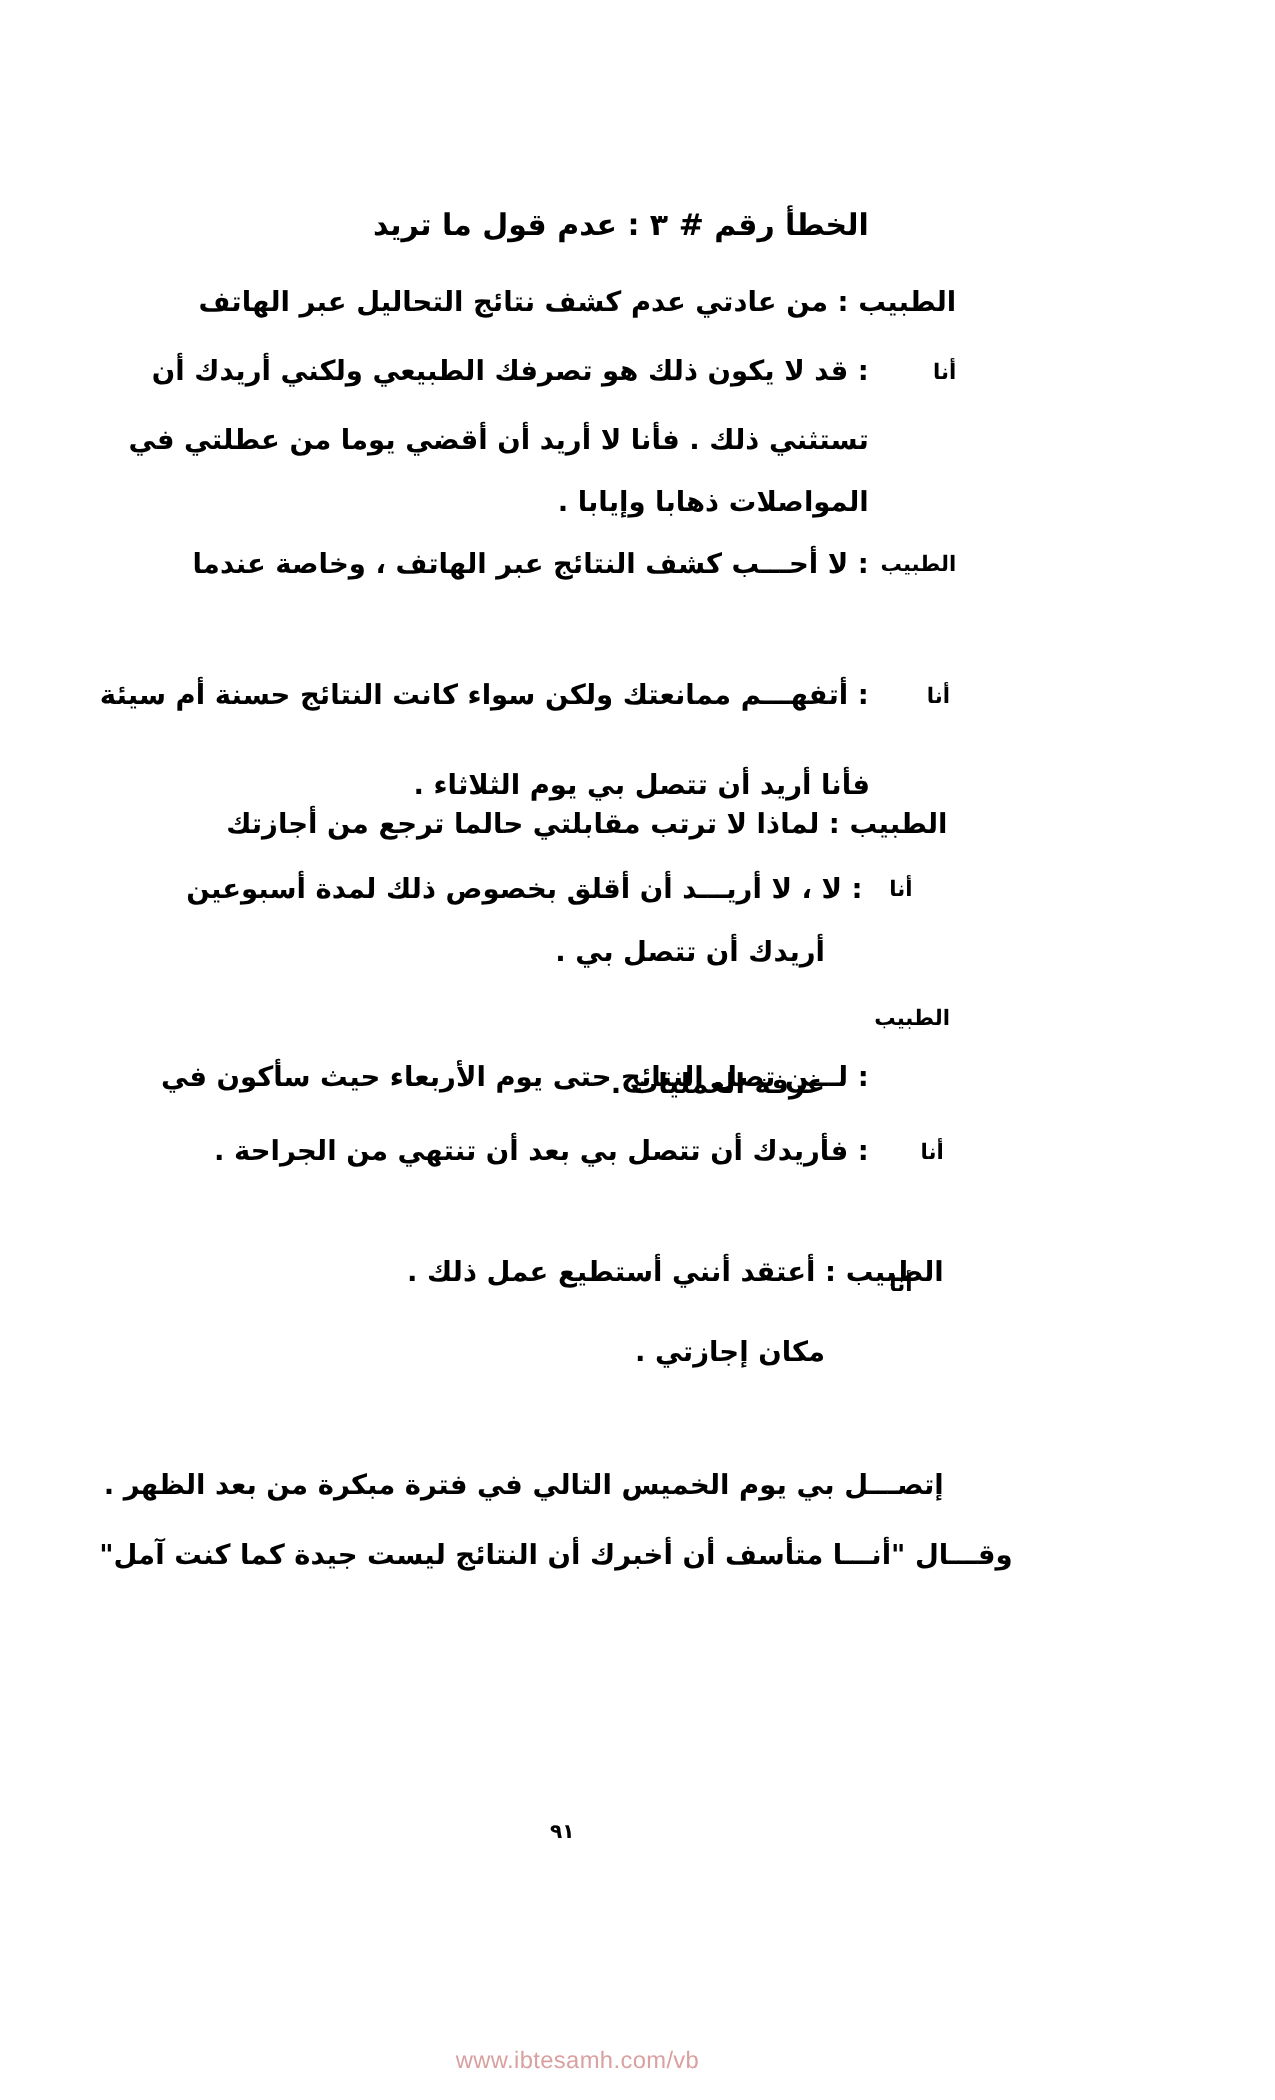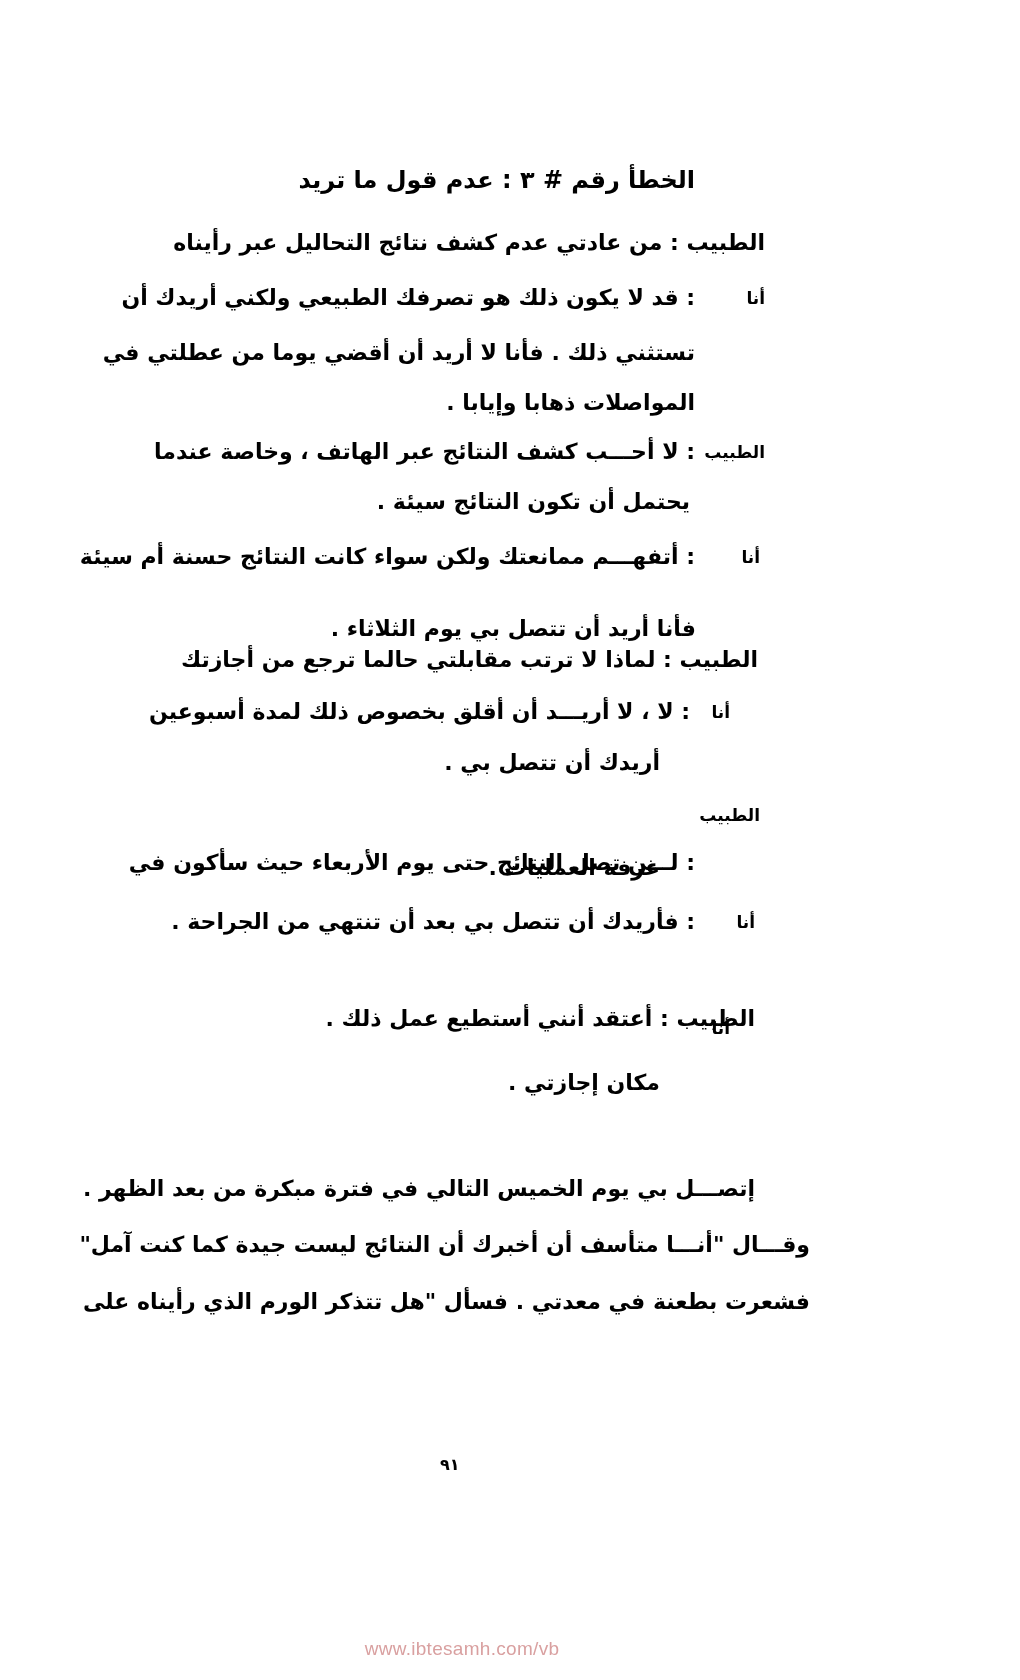--- a/index.html
+++ b/index.html
@@ -22,30 +22,29 @@
       direction: ltr; letter-spacing: 0.3px;
     }
   </style>
 </head>
 <body>
 
 <div class="page">
 
   <div class="line title" style="top:165px; right:325px;">الخطأ رقم # ٣ : عدم قول ما تريد</div>
 
-  <div class="line" style="top:228px; right:255px;">الطبيب : من عادتي عدم كشف نتائج التحاليل عبر رأيناه</div>
+  <div class="line" style="top:228px; right:255px;">الطبيب : من عادتي عدم كشف نتائج التحاليل عبر الهاتف</div>
 
   <div class="speaker" style="top:283px; right:255px;">أنا</div>
   <div class="line" style="top:338px; right:325px;">تستثني ذلك . فأنا لا أريد أن أقضي يوما من عطلتي في</div>
   <div class="line" style="top:283px; right:325px;">: قد لا يكون ذلك هو تصرفك الطبيعي ولكني أريدك أن</div>
   <div class="line" style="top:388px; right:325px;">المواصلات ذهابا وإيابا .</div>
 
   <div class="speaker" style="top:437px; right:255px;">الطبيب</div>
   <div class="line" style="top:437px; right:325px;">: لا أحـــب كشف النتائج عبر الهاتف ، وخاصة عندما</div>
-  <div class="line" style="top:487px; right:330px;">يحتمل أن تكون النتائج سيئة .</div>
 
   <div class="speaker" style="top:542px; right:260px;">أنا</div>
   <div class="line" style="top:542px; right:325px;">: أتفهـــم ممانعتك ولكن سواء كانت النتائج حسنة أم سيئة</div>
   <div class="line" style="top:592px; right:324px;margin-top:22px;">فأنا أريد أن تتصل بي يوم الثلاثاء .</div>
 
   <div class="line" style="top:645px; right:262px;">الطبيب : لماذا لا ترتب مقابلتي حالما ترجع من أجازتك</div>
 
   <div class="speaker" style="top:697px; right:290px;">أنا</div>
   <div class="line" style="top:697px; right:330px;">: لا ، لا أريـــد أن أقلق بخصوص ذلك لمدة أسبوعين</div>
   <div class="line" style="top:748px; right:360px;">أريدك أن تتصل بي .</div>
@@ -57,18 +56,17 @@
   <div class="speaker" style="top:907px; right:265px;">أنا</div>
   <div class="line" style="top:907px; right:325px;">: فأريدك أن تتصل بي بعد أن تنتهي من الجراحة .</div>
 
   <div class="line" style="top:1004px; right:265px;margin-left:36px;">الطبيب : أعتقد أنني أستطيع عمل ذلك .</div>
 
   <div class="speaker" style="top:1013px; right:290px;">أنا</div>
   <div class="line" style="top:1068px; right:360px;">مكان إجازتي .</div>
 
   <div class="line" style="top:1174px; right:265px;">إتصـــل بي يوم الخميس التالي في فترة مبكرة من بعد الظهر .</div>
   <div class="line" style="top:1230px; right:210px;">وقـــال "أنـــا متأسف أن أخبرك أن النتائج ليست جيدة كما كنت آمل"</div>
-  <div class="line" style="top:1287px; right:210px;">فشعرت بطعنة في معدتي . فسأل "هل تتذكر الورم الذي رأيناه على</div>
 
   <div class="pagenum">٩١</div>
 
   <div class="watermark">www.ibtesamh.com/vb</div>
 </div>
 
 </body></html>

